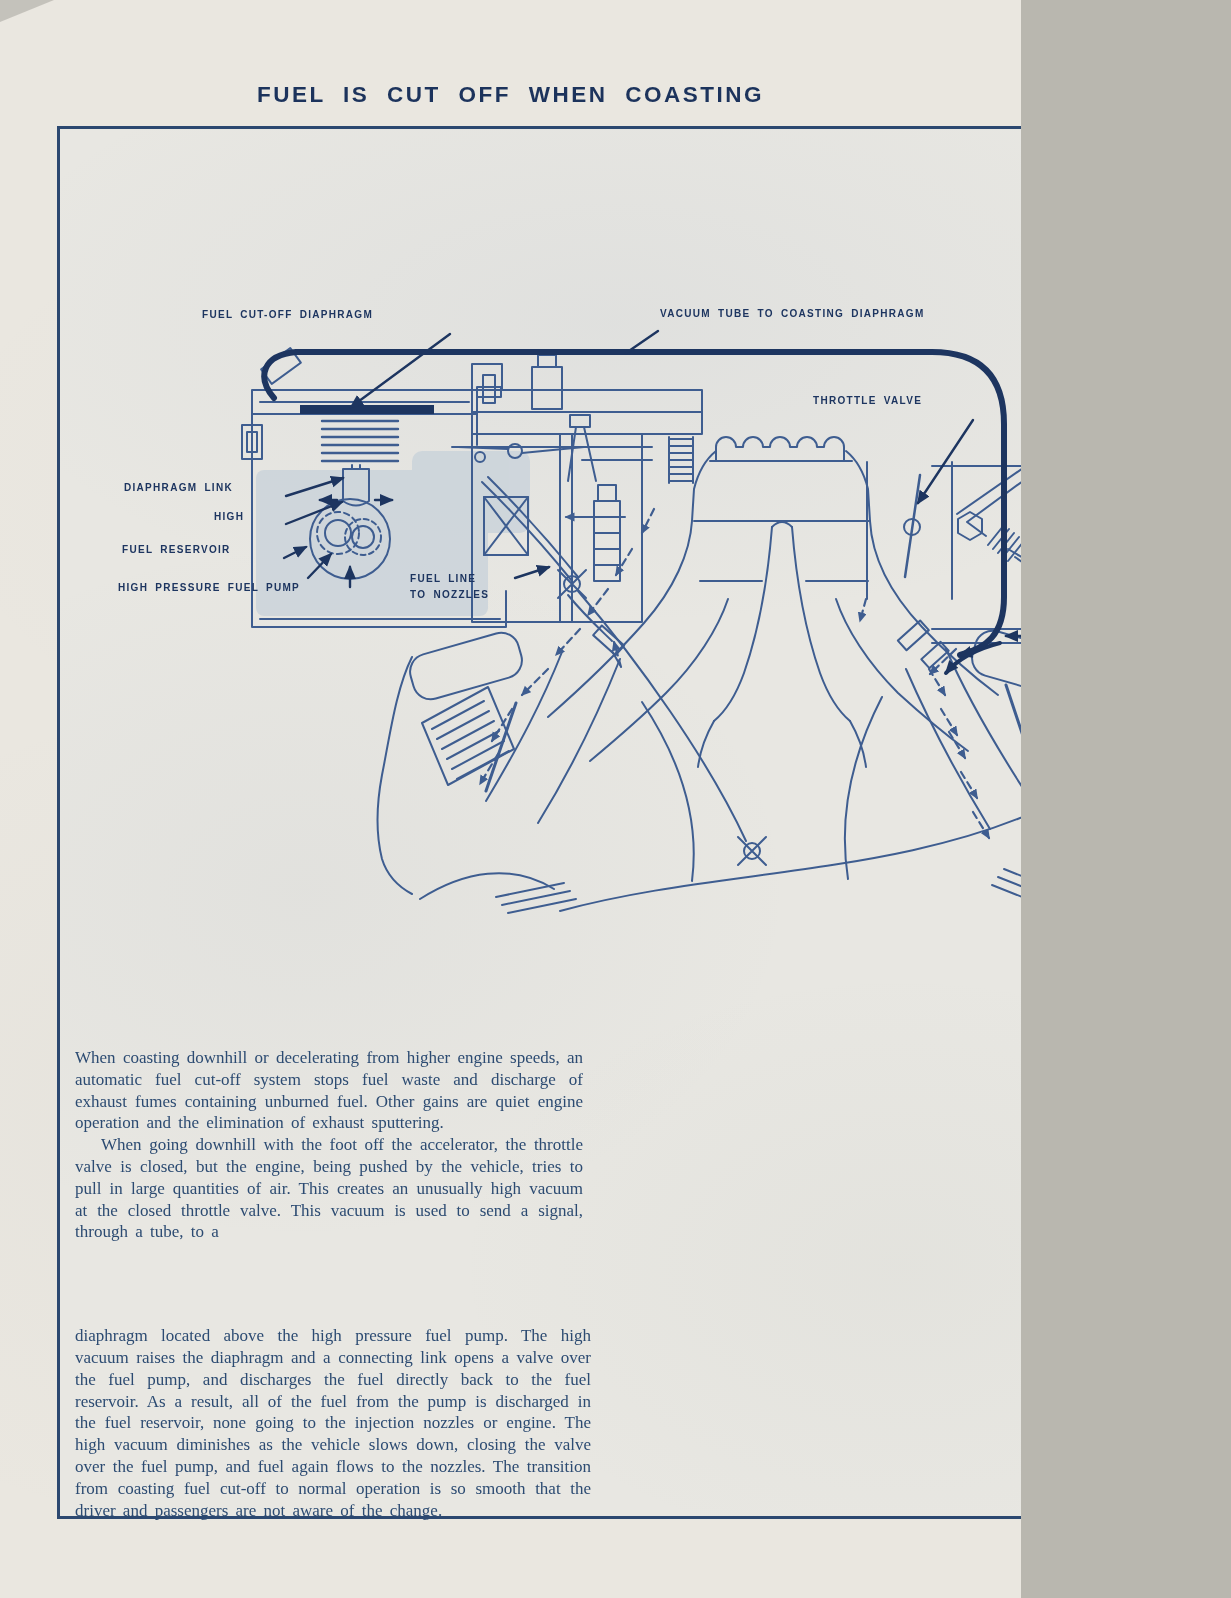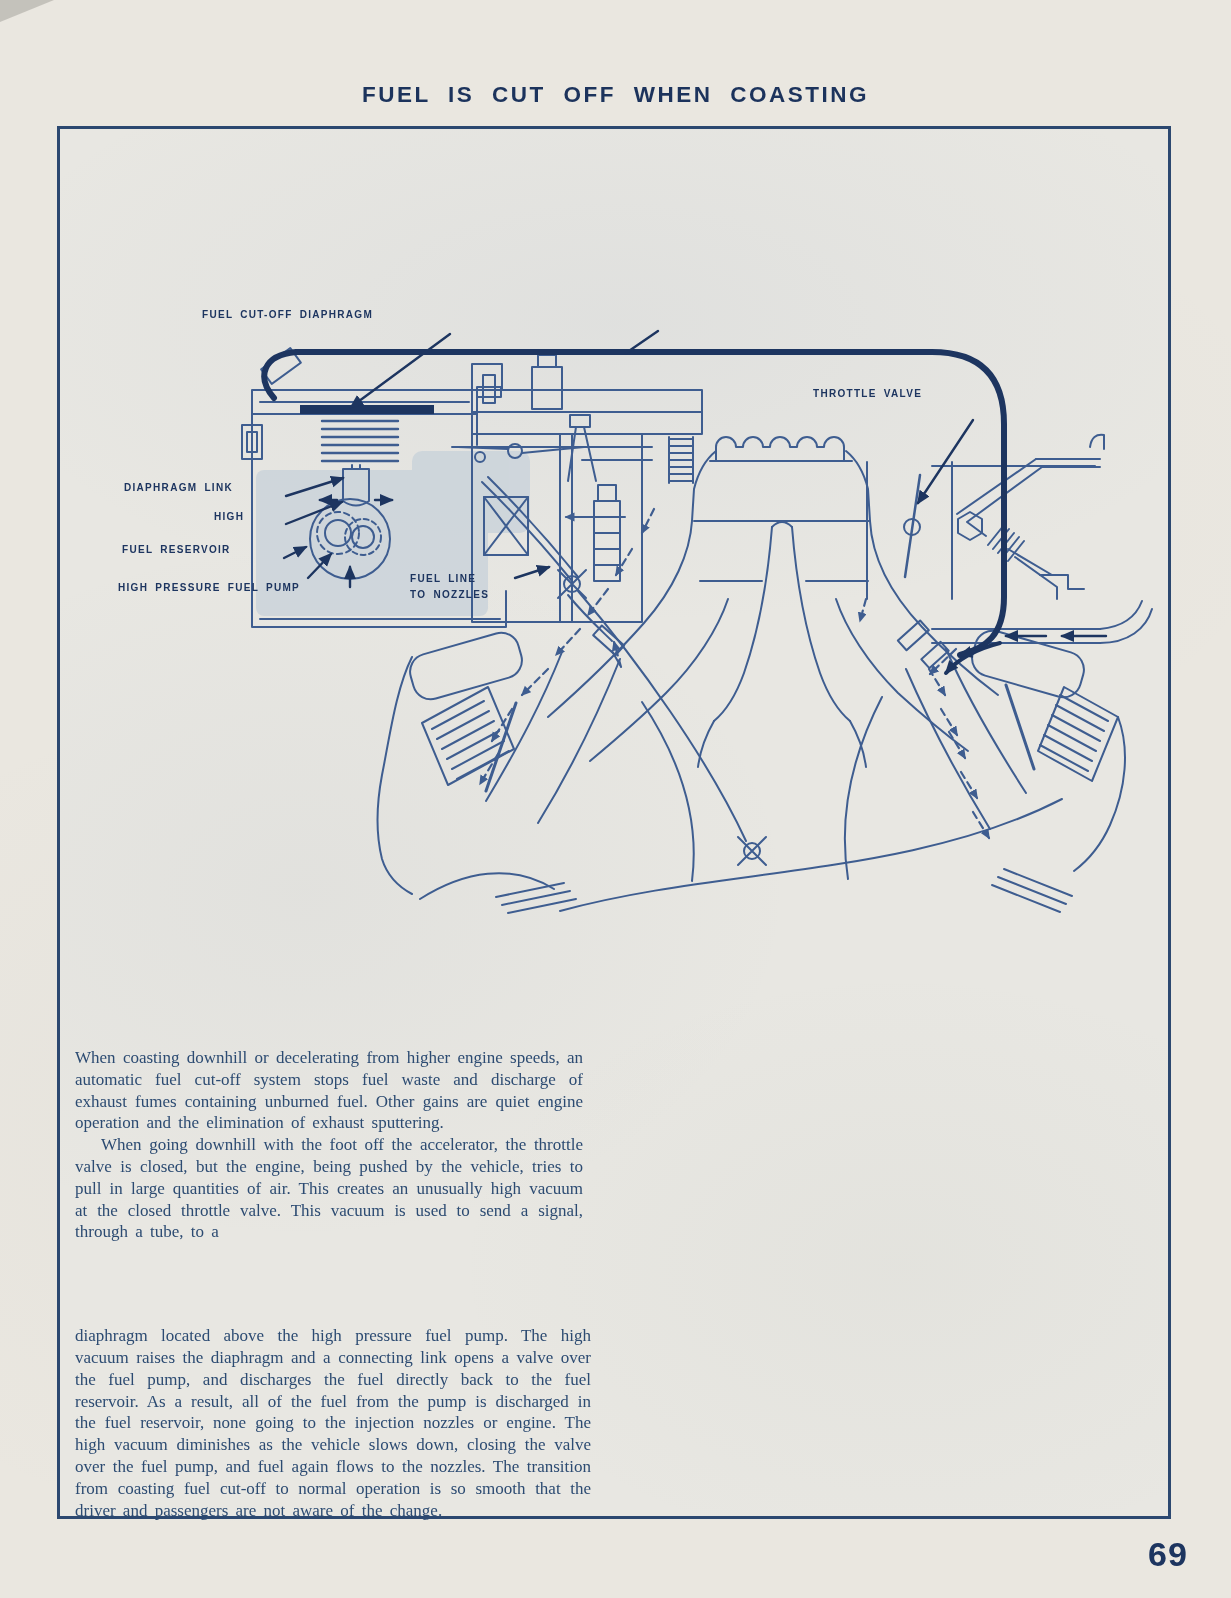--- a/index.html
+++ b/index.html
@@ -3,21 +3,21 @@
 <meta charset="utf-8">
 <style>
   html,body { margin:0; padding:0; }
   body {
     width:1231px; height:1598px;
     background:#b9b7af;
     font-family:"Liberation Sans", sans-serif;
     overflow:hidden;
   }
   .page {
-    position:relative; width:1231px; height:1598px;
+    position:relative; width:1021px; height:1598px;
     background:
       radial-gradient(900px 500px at 55% 30%, rgba(160,170,185,0.06), rgba(160,170,185,0) 70%),
       radial-gradient(700px 600px at 20% 70%, rgba(150,155,160,0.05), rgba(150,155,160,0) 70%),
       #eae7e0;
     overflow:hidden;
   }
   .corner-artifact {
     position:absolute; top:0; left:0; width:0; height:0;
     border-top:22px solid #97958d; border-right:54px solid transparent;
     opacity:.45;
@@ -41,21 +41,21 @@
   }
   .art { position:absolute; left:0; top:0; }
   .dlabel {
     position:absolute;
     font-size:10px; font-weight:bold; color:#1d3560;
     letter-spacing:1.3px; word-spacing:3px;
     white-space:pre-line; line-height:1.55;
   }
   .lbl-fcd   { left:142px; top:178px; }
   .lbl-vt    { left:600px; top:177px; }
-  .lbl-tv    { left:753px; top:257px; }
+  .lbl-tv    { left:753px; top:264px; }
   .lbl-dl    { left:64px;  top:351px; }
   .lbl-valve { left:154px; top:380px; }
   .lbl-fr    { left:62px;  top:413px; }
   .lbl-hpfp  { left:58px;  top:451px; }
   .lbl-fl    { left:350px; top:442px; }
   .cols {
     position:absolute; left:72px; top:1044px; width:1058px;
     display:flex; gap:34px;flex-direction:column;
   }
   .col { font-family:"Liberation Serif", serif; color:#2c4b72; }
@@ -255,20 +255,21 @@
         <path d="M913 291 L858 374" marker-end="url(#mA)"></path>
         <path d="M226 367 L283 349" marker-end="url(#mA)"></path>
         <path d="M226 395 L282 373" marker-end="url(#mA)"></path>
         <path d="M224 429 L246 418" marker-end="url(#mA)"></path>
         <path d="M248 449 L271 425" marker-end="url(#mA)"></path>
         <path d="M455 449 L489 438" marker-end="url(#mA)"></path>
       </g>
     </svg>
 
     <div class="dlabel lbl-fcd">FUEL CUT-OFF DIAPHRAGM</div>
+    <div class="dlabel lbl-vt">VACUUM TUBE TO COASTING DIAPHRAGM</div>
     <div class="dlabel lbl-tv">THROTTLE VALVE</div>
     <div class="dlabel lbl-dl">DIAPHRAGM LINK</div>
     <div class="dlabel lbl-valve">HIGH</div>
     <div class="dlabel lbl-fr">FUEL RESERVOIR</div>
     <div class="dlabel lbl-hpfp">HIGH PRESSURE FUEL PUMP</div>
     <div class="dlabel lbl-fl">FUEL LINE
 TO NOZZLES</div>
 
     <div class="cols" style="left:15px; top:918px;">
       <div class="col col-left">

